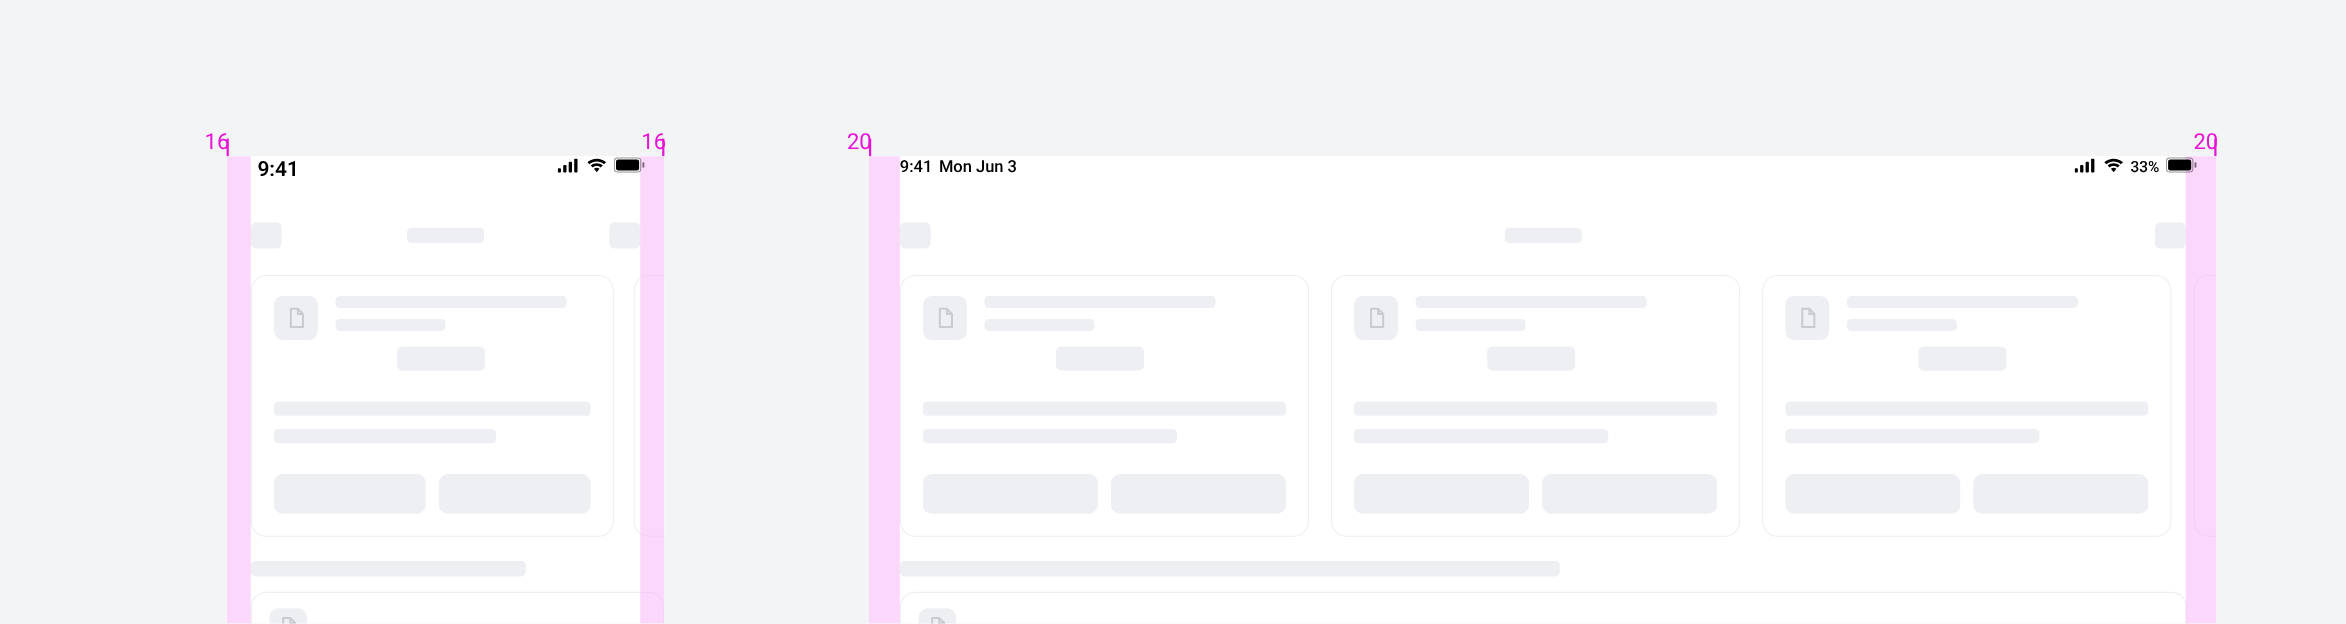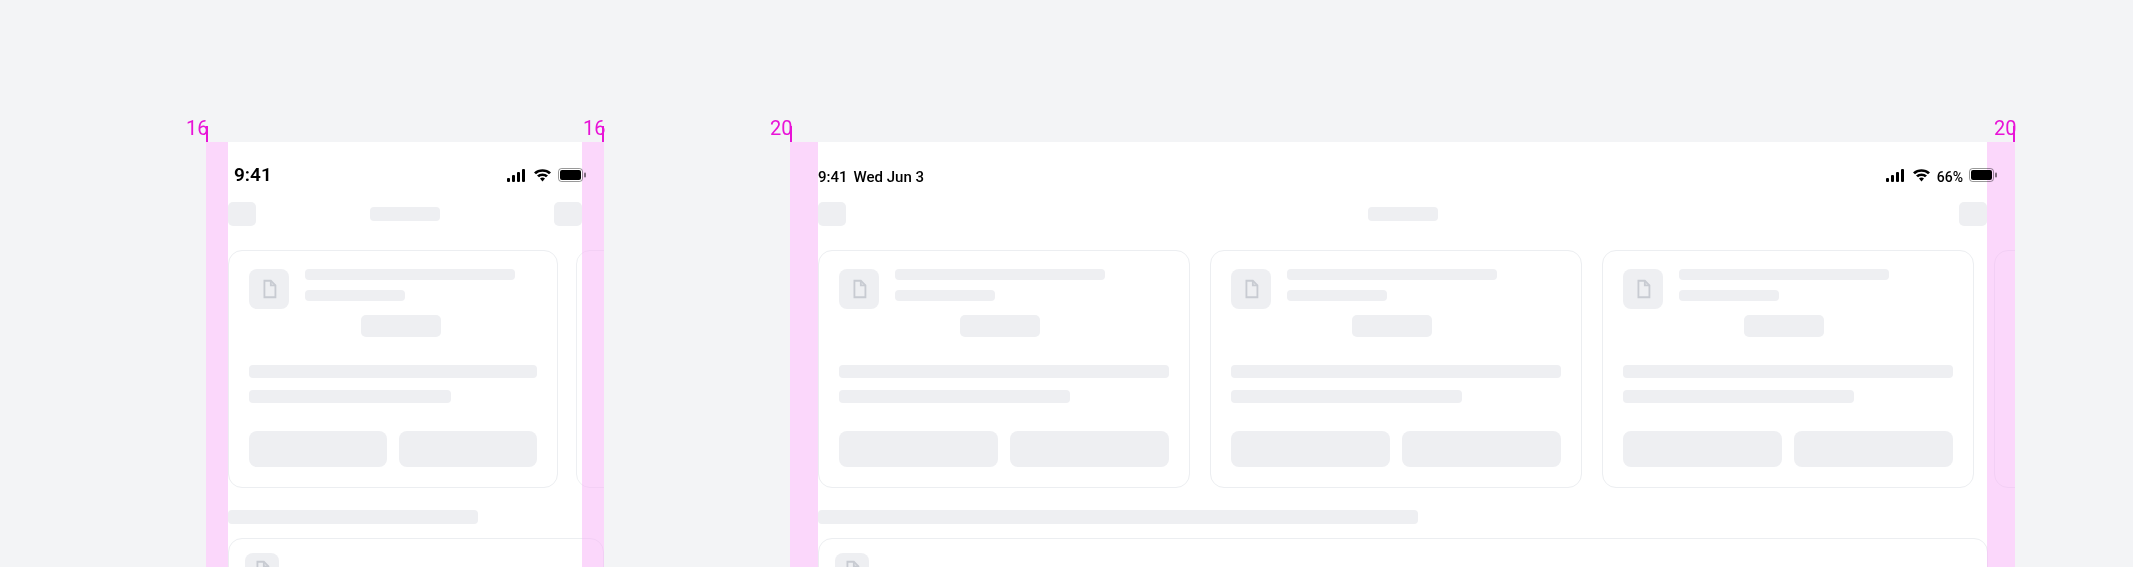--- a/index.html
+++ b/index.html
@@ -60,21 +60,21 @@
   .phone .margin-overlay.left  { left: 0;  width: 22px; }
   .phone .margin-overlay.right { right: 0; width: 22px; }
   .tablet .margin-overlay.left  { left: 0;  width: 28px; }
   .tablet .margin-overlay.right { right: 0; width: 28px; }
 
   
   .statusbar {
     position: relative;
     height: 44px;
     display: flex;
-    align-items: flex-end;
+    align-items: flex-start;
     justify-content: space-between;
     padding: 0 18px 0 28px;
     z-index: 60;
   }
   .statusbar .left {
     display: flex;
     align-items: baseline;
     gap: 6px;
   }
   .statusbar .time {
@@ -320,37 +320,37 @@
   </div>
 </div>
 
 <div class="tablet">
   <div class="margin-overlay left"></div>
   <div class="margin-overlay right"></div>
 
   <div class="statusbar">
     <div class="left">
       <span class="time">9:41</span>
-      <span class="date">Wed Jun 3</span>
+      <span class="date">Mon Jun 3</span>
     </div>
     <div class="right">
       <span class="sig-icon">
         <svg width="20" height="13" viewBox="0 0 20 13">
             <rect x="0" y="9" width="3" height="4" rx="1" fill="#000"></rect>
             <rect x="5" y="6" width="3" height="7" rx="1" fill="#000"></rect>
             <rect x="10" y="3" width="3" height="10" rx="1" fill="#000"></rect>
             <rect x="15" y="0" width="3" height="13" rx="1" fill="#000"></rect>
           </svg>
       </span>
       <span class="wifi-icon">
         <svg width="19" height="14" viewBox="0 0 19 14">
             <path d="M9.5 13.5 L7 10.5 C8.5 9.2 10.5 9.2 12 10.5 Z M4 7.5 C7 4.8 12 4.8 15 7.5 L13 9.3 C11 7.5 8 7.5 6 9.3 Z M1 4.5 C5.5 0.2 13.5 0.2 18 4.5 L16 6.3 C12.5 3 6.5 3 3 6.3 Z" fill="#000"></path>
           </svg>
       </span>
-      <span class="pct">66%</span>
+      <span class="pct">33%</span>
       <span class="batt-icon">
         <svg width="28" height="14" viewBox="0 0 28 14">
             <rect x="0.5" y="0.5" width="24" height="13" rx="3" stroke="#000" stroke-opacity="0.4" fill="none"></rect>
             <rect x="2" y="2" width="21" height="10" rx="2" fill="#000"></rect>
             <rect x="26" y="4.5" width="2" height="5" rx="1" fill="#000" fill-opacity="0.5"></rect>
           </svg>
       </span>
     </div>
   </div>
 

